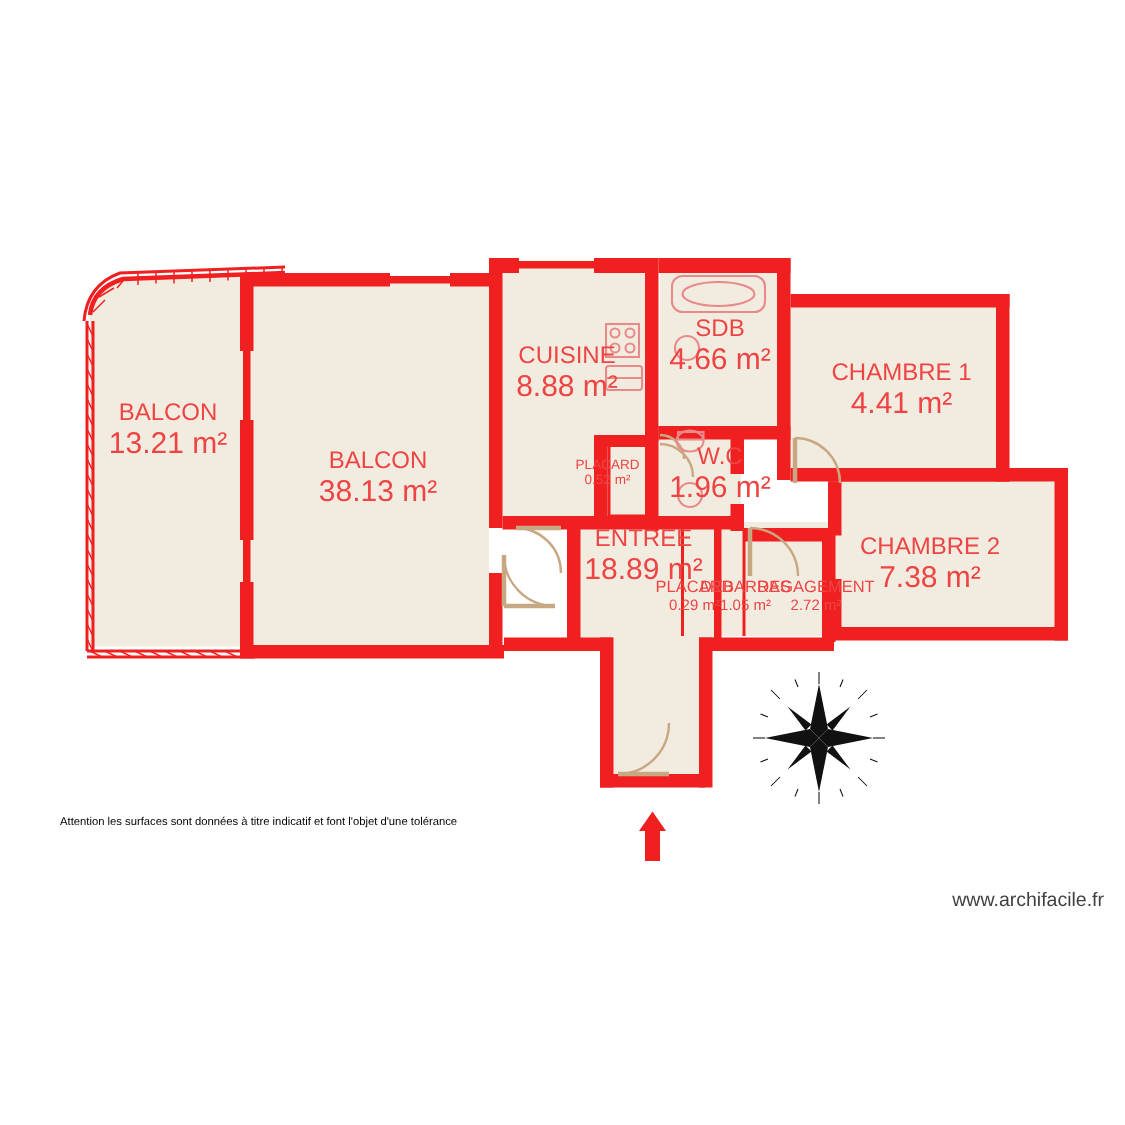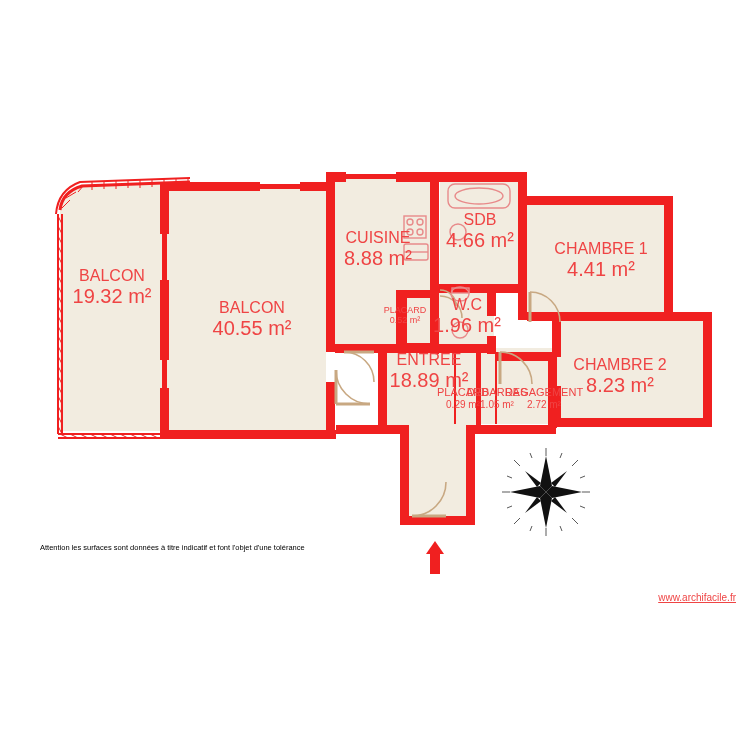--- a/index.html
+++ b/index.html
@@ -48,24 +48,23 @@
     top: 543px;
     font-size: 7.5px;
     color: #000000;
     font-family: "Liberation Sans", sans-serif;
     white-space: nowrap;
   }
   .site {
     position: absolute;
     right: 14px;
     top: 592px;
-    font-size: 10px;
-    color: #ef4444;
+    font-size: 13px;
+    color: #404040;
     font-family: "Liberation Sans", sans-serif;
-    text-decoration: underline;
   }
 </style>
 </head>
 <body>
 
 <svg id="plan" viewBox="0 0 750 750">
 
   <g>
 
     <path d="M 60 208 L 60 431 L 168 431 L 168 208 Z" fill="#f2ece0" stroke="none"></path>
@@ -298,43 +297,43 @@
 
   <g>
     <rect x="430" y="552" width="10" height="22" fill="#f02020"></rect>
     <path d="M 426 554 L 435 541 L 444 554 Z" fill="#f02020"></path>
   </g>
 </svg>
 
 <div id="room-labels">
     <div class="label" style="left: 112px; top: 288px; transform: translate(-50%, -50%);">
       <span class="nm">BALCON</span>
-      <span class="ar">19.32 m²</span>
+      <span class="ar">13.21 m²</span>
     </div>
     <div class="label" style="left: 252px; top: 320px; transform: translate(-50%, -50%);">
       <span class="nm">BALCON</span>
-      <span class="ar">40.55 m²</span>
+      <span class="ar">38.13 m²</span>
     </div>
     <div class="label" style="left: 378px; top: 250px; transform: translate(-50%, -50%); text-align: center;">
       <span class="nm">CUISINE</span>
       <span class="ar">8.88 m²</span>
     </div>
     <div class="label" style="left: 480px; top: 232px; transform: translate(-50%, -50%);">
       <span class="nm">SDB</span>
       <span class="ar">4.66 m²</span>
     </div>
     <div class="label" style="left: 601px; top: 261px; transform: translate(-50%, -50%);">
       <span class="nm">CHAMBRE 1</span>
       <span class="ar">4.41 m²</span>
     </div>
     <div class="label" style="left: 620px; top: 377px; transform: translate(-50%, -50%);">
       <span class="nm">CHAMBRE 2</span>
-      <span class="ar">8.23 m²</span>
-    </div>
-    <div class="label" style="left: 467px; top: 317px; transform: translate(-50%, -50%);">
+      <span class="ar">7.38 m²</span>
+    </div>
+    <div class="label" style="left: 480px; top: 317px; transform: translate(-50%, -50%);">
       <span class="nm">W.C</span>
       <span class="ar">1.96 m²</span>
     </div>
     <div class="label" style="left: 429px; top: 372px; transform: translate(-50%, -50%);">
       <span class="nm">ENTREE</span>
       <span class="ar">18.89 m²</span>
     </div>
     <div class="label tiny" style="left: 405px; top: 315px; transform: translate(-50%, -50%);">
       <span class="nm">PLACARD</span>
       <span class="ar">0.52 m²</span>

